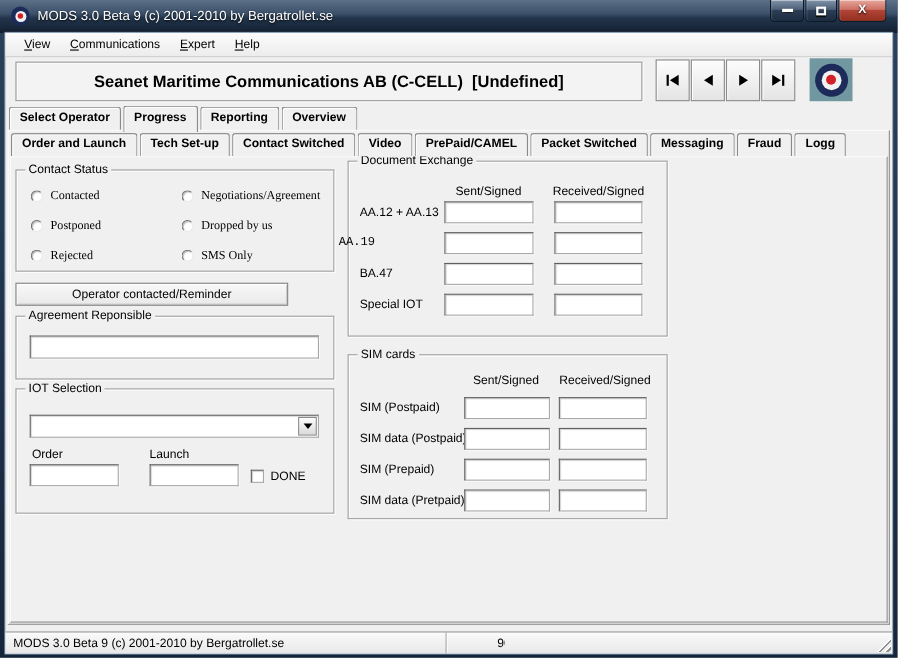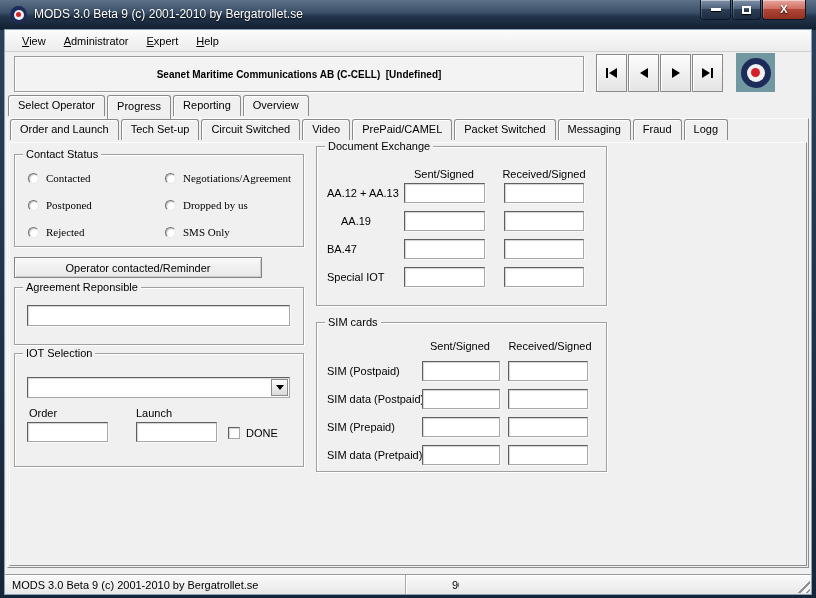--- a/index.html
+++ b/index.html
@@ -36,34 +36,34 @@
     box-shadow:0 0 0 1px #8ca2b8; }
   .menubar { position:absolute; left:5px; top:30px; width:806px; height:22px;
     background:linear-gradient(180deg,#fcfcfc,#ececec); border-bottom:1px solid #d0d0d0;
     display:flex; align-items:center; padding-left:8px; }
   .menu-item { display:inline-block; padding:3px 9px; cursor:default; }
   .menu-item::first-letter { text-decoration:underline; }
   
   .header-box { position:absolute; left:14px; top:56px; width:570px; height:36px;
     background:#f3f3f3; border:1px solid #9a9a9a; box-shadow:1px 1px 0 #fff, inset 1px 1px 0 #fff;
     display:flex; align-items:center; justify-content:center; }
-  .header-title { font-size:10px; font-weight:bold; white-space:pre; }
+  .header-title { font-size:15px; font-weight:bold; white-space:pre; }
   .nav-btn { position:absolute; top:54px; width:31px; height:38px;
     background:linear-gradient(180deg,#fdfdfd,#e4e4e4); border:1px solid #8a8a8a;
     box-shadow:inset 1px 1px 0 #fff; display:flex; align-items:center; justify-content:center; gap:1px; }
   .tri-l { width:0; height:0; border-top:5px solid transparent; border-bottom:5px solid transparent; border-right:8px solid #000; }
   .tri-r { width:0; height:0; border-top:5px solid transparent; border-bottom:5px solid transparent; border-left:8px solid #000; }
   .vbar { width:2px; height:10px; background:#000; }
   .logo { position:absolute; left:736px; top:53px; width:39px; height:39px; background:#7197a0;
     display:flex; align-items:center; justify-content:center; }
   .logo .r1 { width:30px; height:30px; border-radius:50%; background:#1c2b5a; display:flex; align-items:center; justify-content:center; }
   .logo .r2 { width:18px; height:18px; border-radius:50%; background:#f2f2f2; display:flex; align-items:center; justify-content:center; }
   .logo .r3 { width:9px; height:9px; border-radius:50%; background:#d42027; }
   
-  .tabrow { position:absolute; display:flex; align-items:flex-start; z-index:6; }
+  .tabrow { position:absolute; display:flex; align-items:center; z-index:6;font-weight:bold; }
   .tabrow1 { left:8px; top:95px; height:24px; }
   .tabrow2 { left:10px; top:119px; height:24px; }
   .tab { height:21px; padding:3px 9px 0; background:#f0f0f0; border:1px solid #8a8a8a; border-bottom:none;
     border-radius:3px 3px 0 0; box-shadow:inset 1px 1px 0 #fff; margin-right:2px; white-space:nowrap; cursor:default; }
   .tab.active { height:24px; padding-top:4px; margin-bottom:-1px; z-index:7; position:relative; }
   .focus-rect { border:1px dotted #444; padding:1px 3px; }
   .page1 { position:absolute; left:7px; top:118px; width:802px; height:450px; background:#f0f0f0;
     border:1px solid #9a9a9a; border-color:#fbfbfb #8e8e8e #8e8e8e #fbfbfb; z-index:1; }
   .page2 { position:absolute; left:9px; top:142px; width:798px; height:424px; background:#f0f0f0;
     border:1px solid #9a9a9a; border-color:#fbfbfb #8e8e8e #8e8e8e #fbfbfb; z-index:2; }
@@ -127,21 +127,21 @@
     <div class="winbtn close">
         <div class="glyph-close">X</div>
       </div>
   </div>
 </div>
 
 <div class="client"></div>
 
 <div class="menubar">
   <span class="menu-item">View</span>
-  <span class="menu-item">Administrator</span>
+  <span class="menu-item">Communications</span>
   <span class="menu-item">Expert</span>
   <span class="menu-item">Help</span>
 </div>
 
 <div class="header-box">
   <span class="header-title">Seanet Maritime Communications AB (C-CELL)  [Undefined]</span>
 </div>
 <div class="nav-btn" style="left:596px;">
   <span class="vbar"></span>
     <span class="tri-l"></span>
@@ -170,21 +170,21 @@
 <div class="tabrow tabrow1">
   <div class="tab">Select Operator</div>
   <div class="tab active">Progress</div>
   <div class="tab">Reporting</div>
   <div class="tab">Overview</div>
 </div>
 
 <div class="tabrow tabrow2">
   <div class="tab">Order and Launch</div>
   <div class="tab">Tech Set-up</div>
-  <div class="tab">Circuit Switched</div>
+  <div class="tab">Contact Switched</div>
   <div class="tab">Video</div>
   <div class="tab">PrePaid/CAMEL</div>
   <div class="tab">Packet Switched</div>
   <div class="tab">Messaging</div>
   <div class="tab">Fraud</div>
   <div class="tab">Logg</div>
 </div>
 
 <div class="group" style="left:14px; top:154px; width:290px; height:93px;">
   <span class="legend">Contact Status</span>
@@ -244,21 +244,21 @@
 <div class="group" style="left:316px; top:146px; width:291px; height:160px;">
   <span class="legend">Document Exchange</span>
 </div>
 <span class="col-head" style="left:402px; top:168px; width:84px;">Sent/Signed</span>
 <span class="col-head" style="left:502px; top:168px; width:84px;">Received/Signed</span>
 
 <span class="abs lbl" style="left:327px; top:187px;">AA.12 + AA.13</span>
 <input class="tfield" style="left: 404px; top: 183px; width: 81px; height: 20px;" value="">
 <input class="tfield" style="left: 504px; top: 183px; width: 80px; height: 20px;" value="">
 
-<span class="abs lbl" style="left:341px; top:215px;">AA.19</span>
+<span class="abs lbl" style="left:308px; top:215px;font-family:Liberation Mono, monospace;">AA.19</span>
 <input class="tfield" style="left: 404px; top: 211px; width: 81px; height: 20px;" value="">
 <input class="tfield" style="left: 504px; top: 211px; width: 80px; height: 20px;" value="">
 
 <span class="abs lbl" style="left:327px; top:243px;">BA.47</span>
 <input class="tfield" style="left: 404px; top: 239px; width: 81px; height: 20px;" value="">
 <input class="tfield" style="left: 504px; top: 239px; width: 80px; height: 20px;" value="">
 
 <span class="abs lbl" style="left:327px; top:271px;">Special IOT</span>
 <input class="tfield" style="left: 404px; top: 267px; width: 81px; height: 20px;" value="">
 <input class="tfield" style="left: 504px; top: 267px; width: 80px; height: 20px;" value="">

